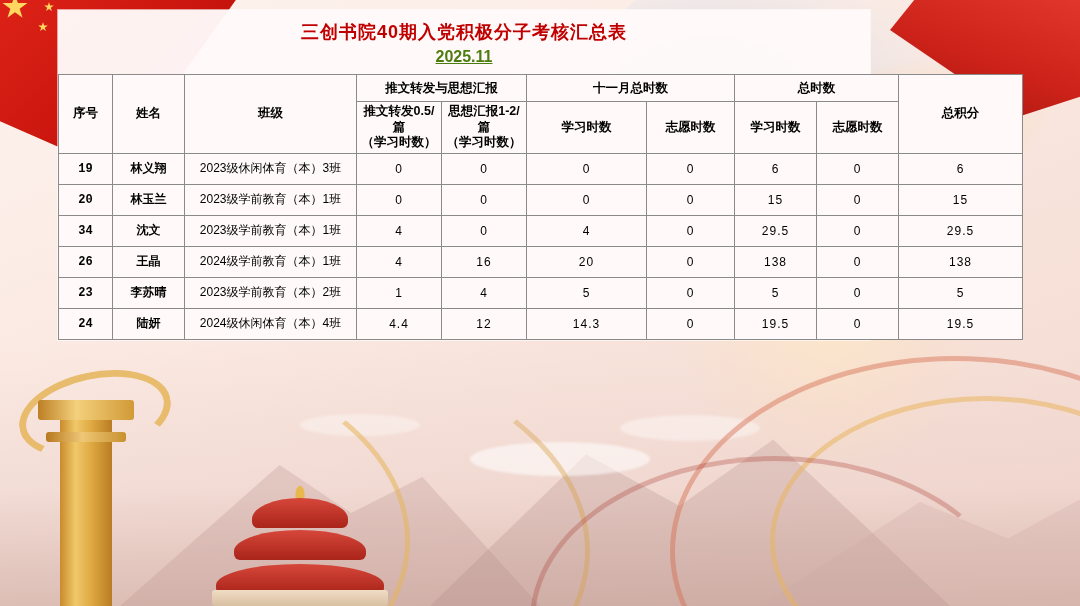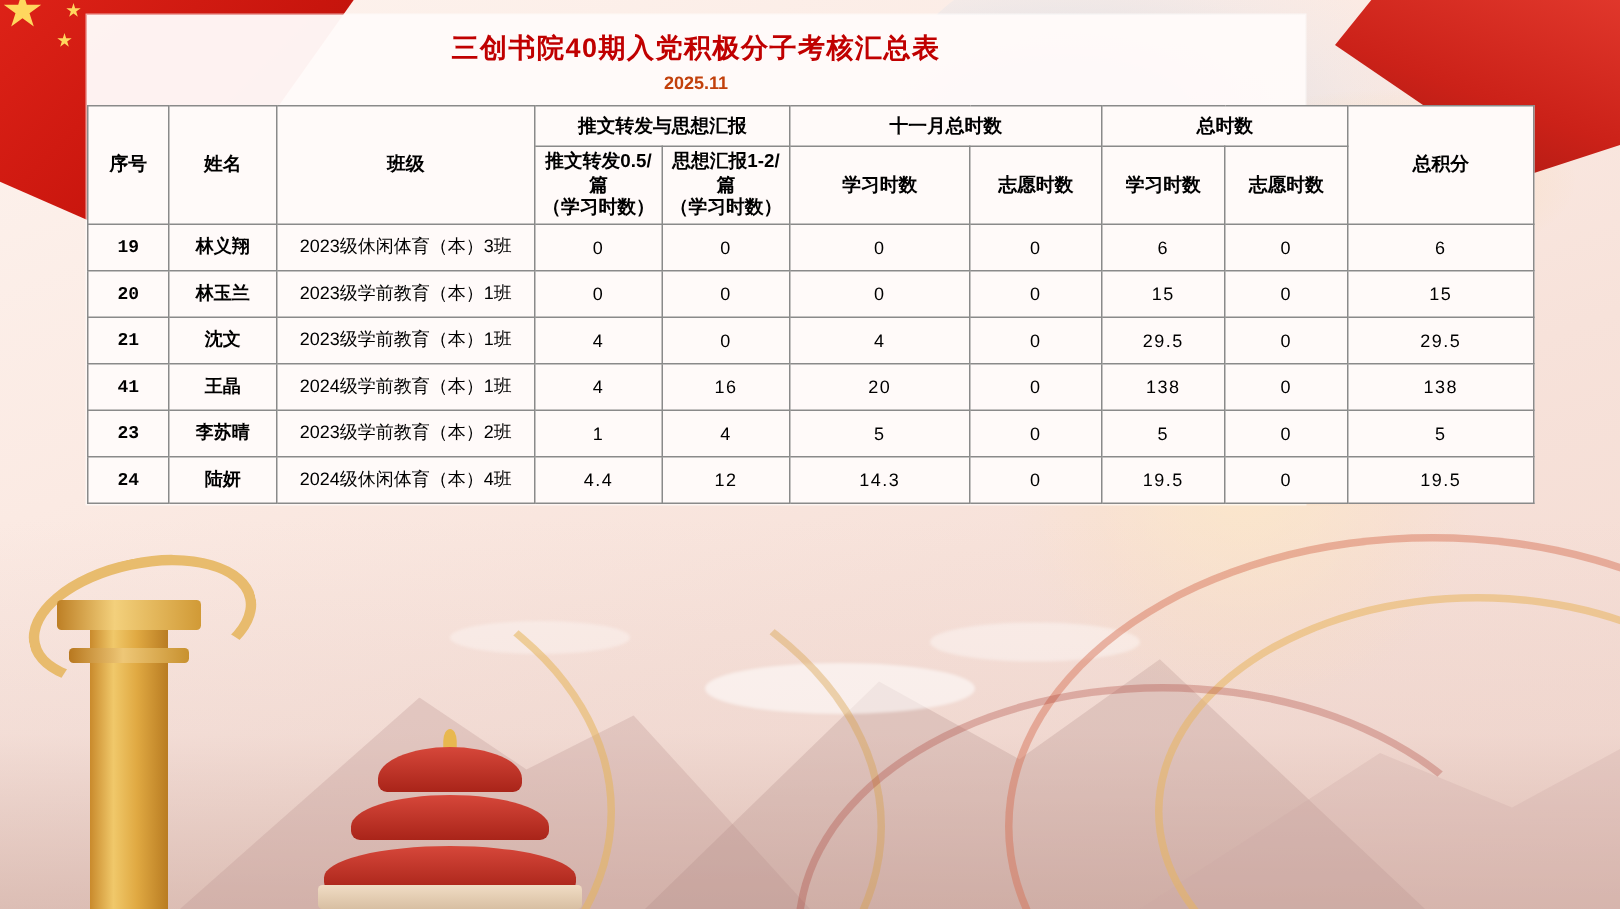--- a/index.html
+++ b/index.html
@@ -186,24 +186,25 @@
   .doc-title {
     text-align: center;
     color: #c00000;
     font-weight: bold;
     font-size: 18px;
     letter-spacing: 1px;
     padding: 10px 0 4px 0;
   }
   .doc-subtitle {
     text-align: center;
-    color: #c2410c;
+    color: #4d7c0f;
     font-weight: bold;
-    font-size: 12px;
+    font-size: 16px;
     padding-bottom: 8px;
+    text-decoration: underline;
   }
 
   table.sheet {
     border-collapse: collapse;
     width: 964px;
     table-layout: fixed;
     background: #fffaf9;
   }
   table.sheet th, table.sheet td {
     border: 1px solid #8a8a8a;
@@ -341,33 +342,33 @@
             <td class="cls">2023级学前教育（本）1班</td>
             <td class="num">0</td>
             <td class="num">0</td>
             <td class="num">0</td>
             <td class="num">0</td>
             <td class="num">15</td>
             <td class="num">0</td>
             <td class="num">15</td>
           </tr>
           <tr>
-            <td class="idx">21</td>
+            <td class="idx">34</td>
             <td class="name">沈文</td>
             <td class="cls">2023级学前教育（本）1班</td>
             <td class="num">4</td>
             <td class="num">0</td>
             <td class="num">4</td>
             <td class="num">0</td>
             <td class="num">29.5</td>
             <td class="num">0</td>
             <td class="num">29.5</td>
           </tr>
           <tr>
-            <td class="idx">41</td>
+            <td class="idx">26</td>
             <td class="name">王晶</td>
             <td class="cls">2024级学前教育（本）1班</td>
             <td class="num">4</td>
             <td class="num">16</td>
             <td class="num">20</td>
             <td class="num">0</td>
             <td class="num">138</td>
             <td class="num">0</td>
             <td class="num">138</td>
           </tr>

